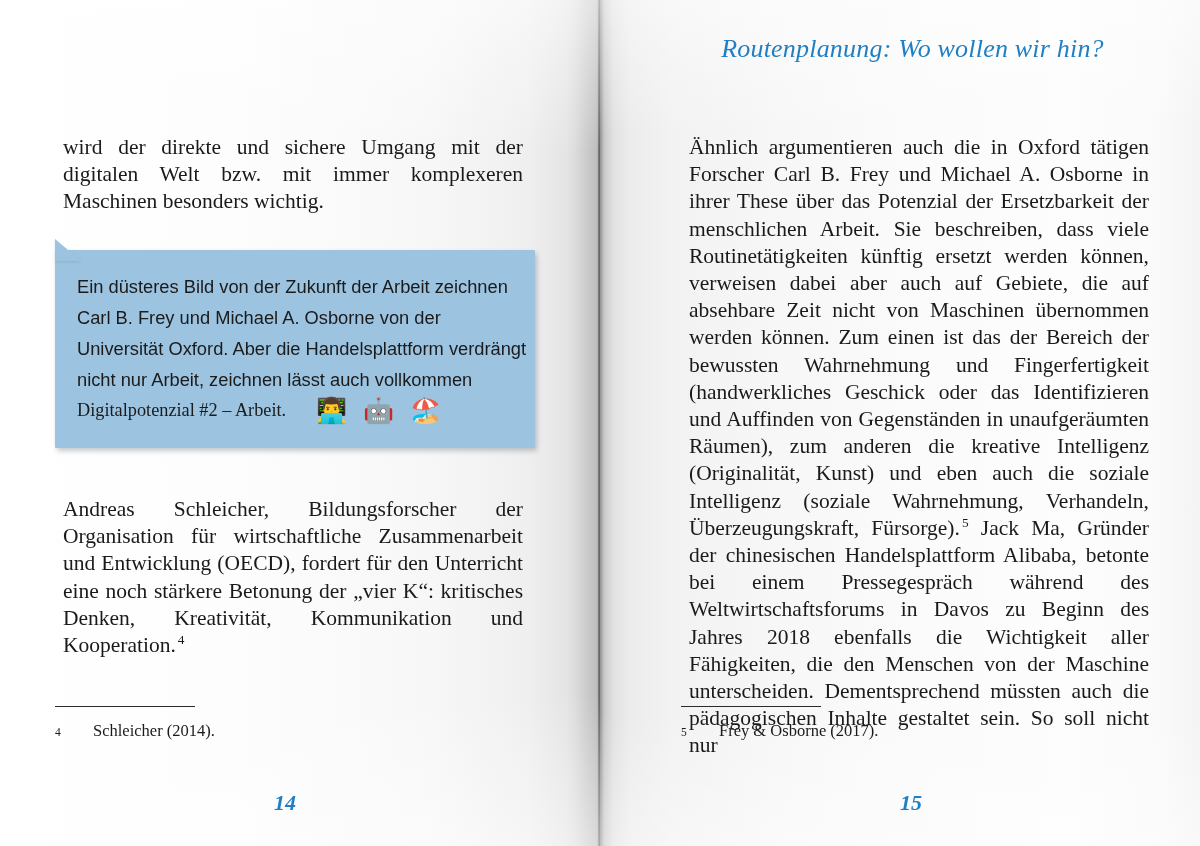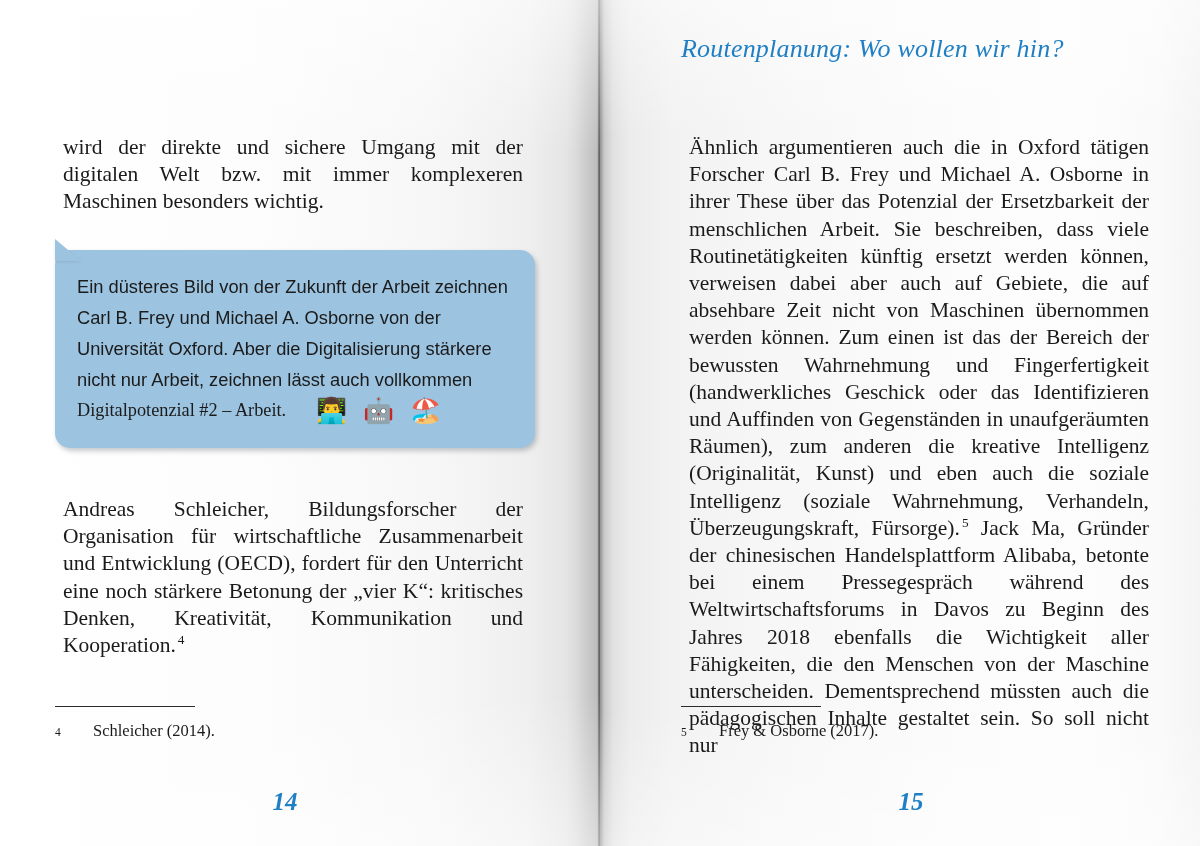--- a/index.html
+++ b/index.html
@@ -87,21 +87,21 @@
     z-index: 5;
   }
   .col-left  { left: 55px;  top: 0; width: 460px; }
   .col-right { left: 681px; top: 0; width: 463px; }
 
   .running-head {
     position: absolute;
     top: 34px;
     left: 681px;
     width: 463px;
-    text-align: left;
+    text-align: center;
     font-family: "Liberation Serif", serif;
     font-style: italic;
     font-size: 26px;
     color: #1f7fc4;
     letter-spacing: 0.2px;
     z-index: 6;
     white-space: nowrap;
   }
 
   .body-text {
@@ -128,21 +128,21 @@
   
   .bubble-wrap {
     position: absolute;
     top: 250px;
     left: 0px;
     width: 480px;
   }
   .bubble {
     position: relative;
     background: #9cc3e0;
-    border-radius: 15px;
+    border-radius: 1px;
     padding: 21px 22px 22px 22px;
     box-shadow: 2px 3px 5px rgba(90,100,110,0.35);
     font-family: "Liberation Sans", sans-serif;
     font-size: 18.3px;
     line-height: 31px;
     color: #1b1b1b;
   }
   .bubble-tail {
     position: absolute;
     top: -11px;
@@ -195,21 +195,21 @@
 
   
   .folio {
     position: absolute;
     bottom: 30px;
     width: 460px;
     text-align: center;
     font-family: "Liberation Serif", serif;
     font-style: italic;
     font-weight: bold;
-    font-size: 25px;
+    font-size: 22px;
     color: #1f7fc4;
     z-index: 6;
   }
   .folio-left  { left: 55px; }
   .folio-right { left: 681px; }
 </style>
 </head>
 <body>
 
 <div id="page">
@@ -223,21 +223,21 @@
 
   <div class="col col-left">
 
     <p class="body-text para-a">wird der direkte und sichere Umgang mit der digitalen Welt bzw. mit immer komplexeren Maschinen besonders wichtig.</p>
 
     <div class="bubble-wrap">
       <div class="bubble">
         <span class="bubble-tail"></span>
         <span class="bubble-line">Ein düsteres Bild von der Zukunft der Arbeit zeichnen</span>
         <span class="bubble-line">Carl B. Frey und Michael A. Osborne von der</span>
-        <span class="bubble-line">Universität Oxford. Aber die Digitalisierung stärkere</span>
+        <span class="bubble-line">Universität Oxford. Aber die Handelsplattform verdrängt</span>
         <span class="bubble-line">nicht nur Arbeit, zeichnen lässt auch vollkommen</span>
         <span class="bubble-lastline">
           <span>Digitalpotenzial #2 – Arbeit.</span>
           <span class="emoji-row">
             <span class="emoji">👨‍💻</span>
             <span class="emoji">🤖</span>
             <span class="emoji">🏖️</span>
           </span>
         </span>
       </div>

